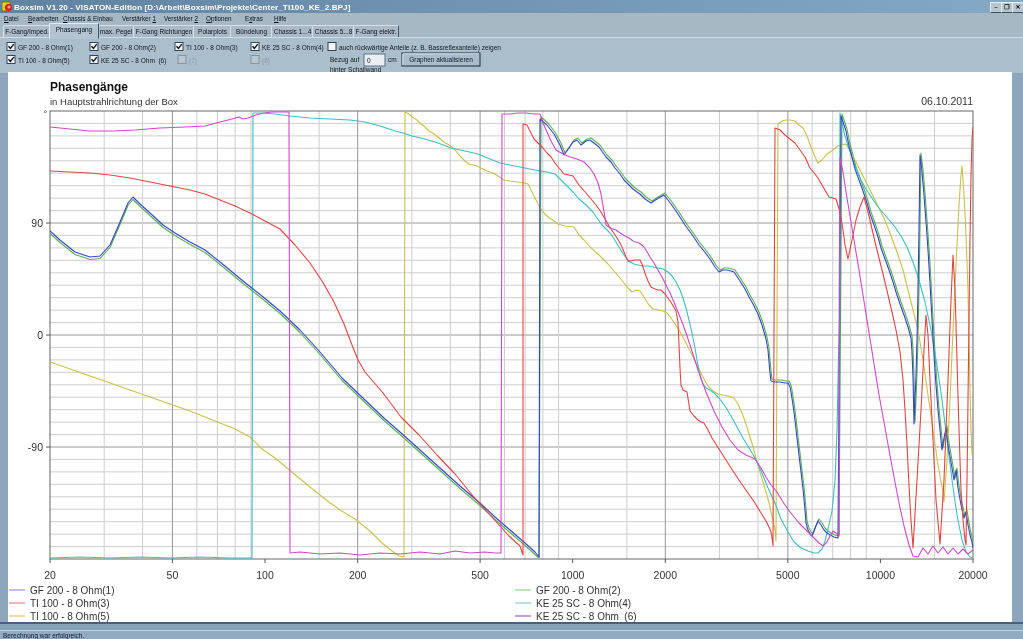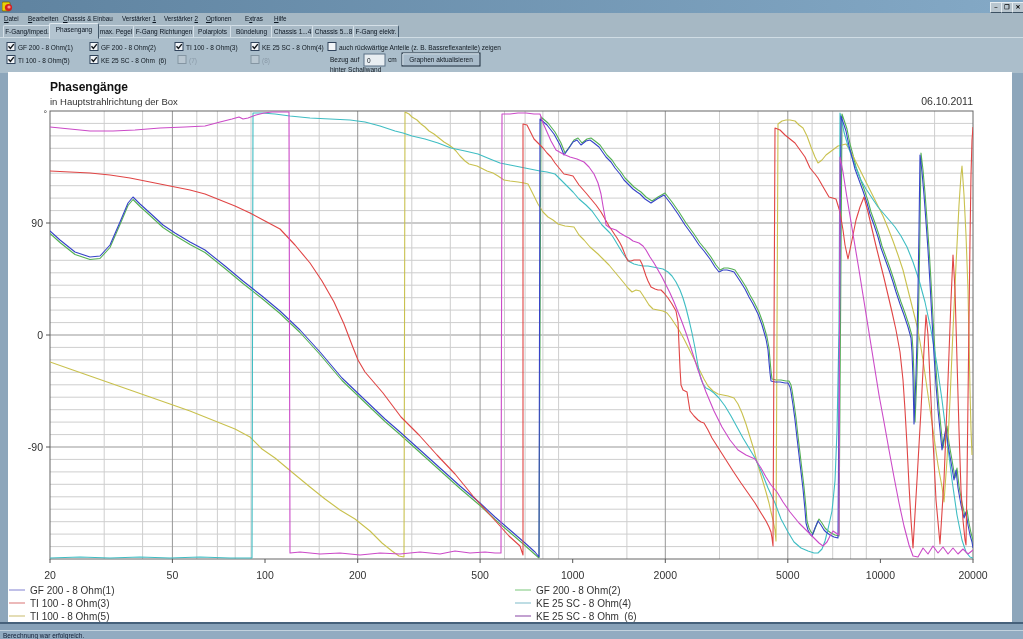--- a/index.html
+++ b/index.html
@@ -7,20 +7,21 @@
 .menubar{position:absolute;left:0;top:13px;width:100%;height:10px;background:#a6b8c4;color:#0a1420;font-size:6.3px}
 .tabbar{position:absolute;left:0;top:23px;width:100%;height:14px;background:#a6b8c4;color:#0a1420;font-size:6.5px}
 .panel{position:absolute;left:0;top:37px;width:100%;height:35px;background:#abbecb;border-top:1px solid #cfdce4}
 .client{position:absolute;left:8px;top:72px;width:1004px;height:550px;background:#fff}
 .bandline{position:absolute;left:0;top:622px;width:100%;height:2px;background:#46617b}
 .band{position:absolute;left:0;top:624px;width:100%;height:6px;background:#87a1b8}
 .status{position:absolute;left:0;top:630px;width:100%;height:9px;background:#92abc1;border-top:1px solid #c2d2de;color:#0d1b33;font-size:6.5px}
 </style></head>
 <body>
 <div class="titlebar">
+    <span style="position:absolute;left:14px;top:2.5px;letter-spacing:0.1px">Boxsim V1.20 - VISATON-Edition [D:\Arbeit\Boxsim\Projekte\Center_TI100_KE_2.BPJ]</span>
     <svg width="11" height="11" viewBox="0 0 11 11" xmlns="http://www.w3.org/2000/svg" style="position:absolute;left:2px;top:1px">
 <rect x="0" y="1" width="8" height="9" rx="1" fill="#e8d20a" stroke="#6a5a00" stroke-width="0.7"></rect>
 <circle cx="6.5" cy="6.5" r="3.6" fill="#d42020"></circle>
 <circle cx="7" cy="6" r="1.6" fill="#ff9090"></circle>
 </svg>
     <div style="position:absolute;left:990px;top:2px;width:10px;height:9px;background:#b9c6cf;border:1px solid;border-color:#e7eef2 #3c5163 #3c5163 #e7eef2;font-size:6px;line-height:8px;text-align:center;color:#000;font-weight:bold">–</div>
     <div style="position:absolute;left:1001px;top:2px;width:10px;height:9px;background:#b9c6cf;border:1px solid;border-color:#e7eef2 #3c5163 #3c5163 #e7eef2;font-size:6px;line-height:8px;text-align:center;color:#000;font-weight:bold">❐</div>
     <div style="position:absolute;left:1012px;top:2px;width:10px;height:9px;background:#b9c6cf;border:1px solid;border-color:#e7eef2 #3c5163 #3c5163 #e7eef2;font-size:6px;line-height:8px;text-align:center;color:#000;font-weight:bold">✕</div>
   </div>
 <div class="menubar">

